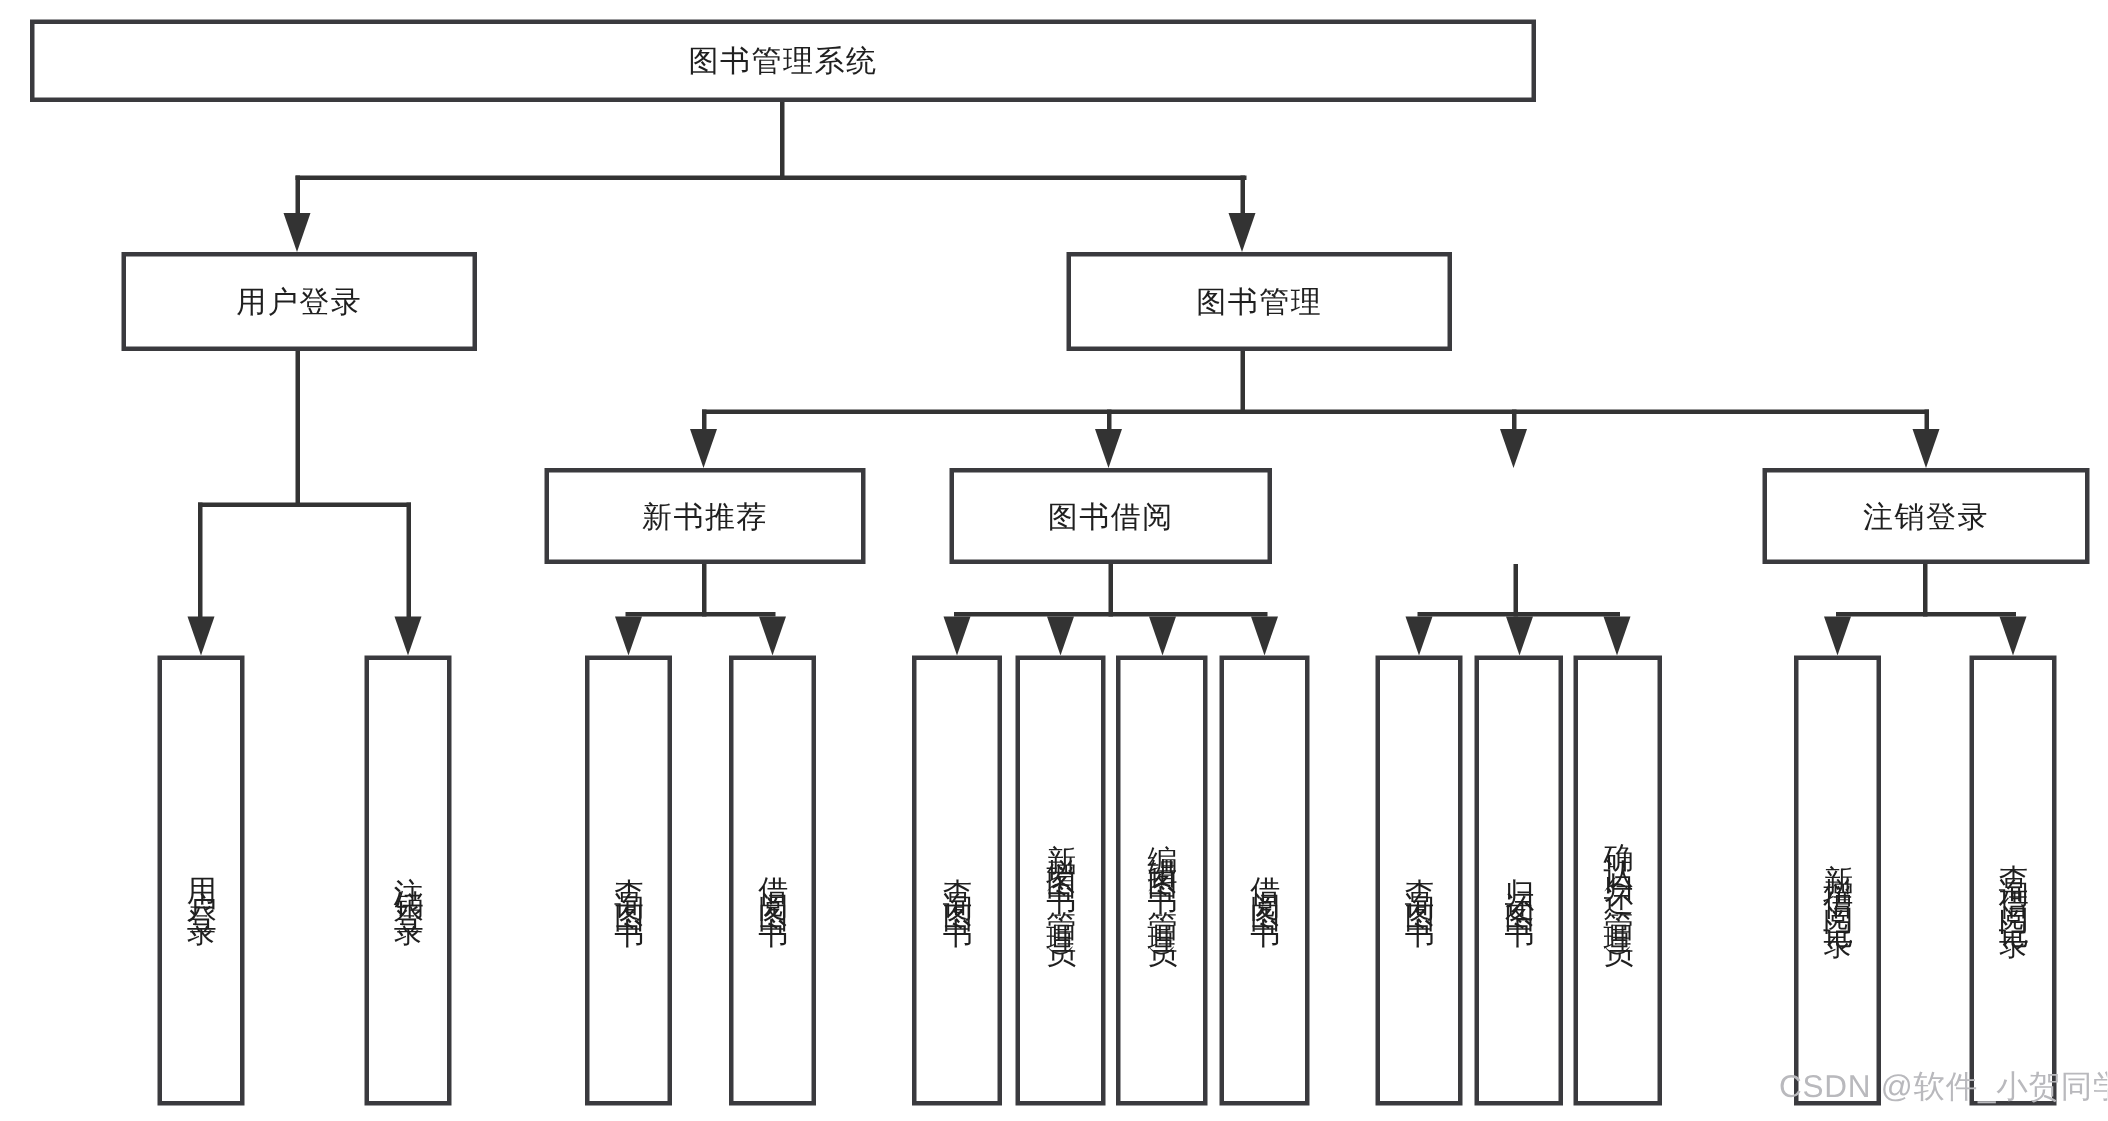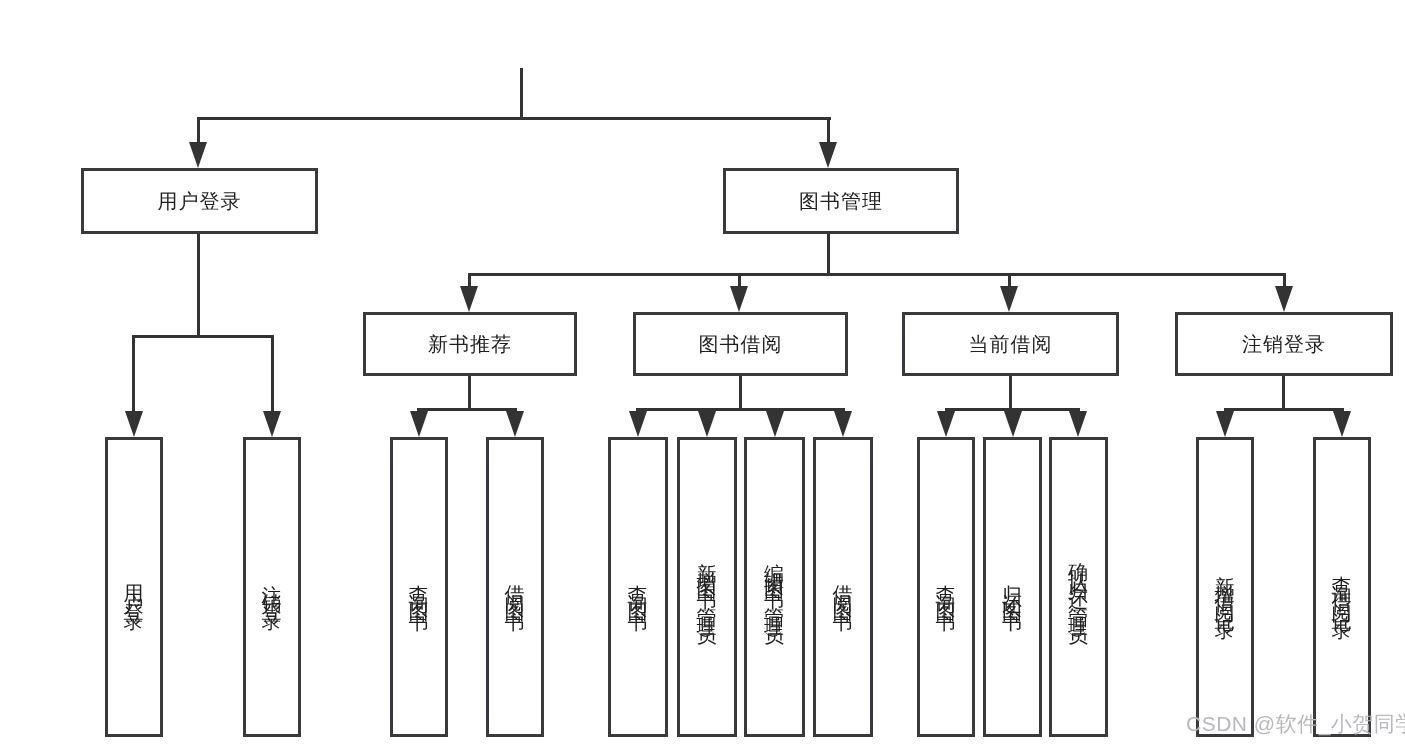--- a/index.html
+++ b/index.html
@@ -48,32 +48,35 @@
     letter-spacing:0.5px;
     z-index:5;
     white-space:nowrap;
   }
 </style>
 </head>
 <body>
 
 <div id="canvas">
 
+  <div class="box" style="left:20px;top:13px;width:1004px;height:55px;">
+    <span>图书管理系统</span>
+  </div>
 
   <div class="line" style="left:520px;top:68px;width:3px;height:52px;"></div>
   <div class="line" style="left:197px;top:117px;width:634px;height:3px;"></div>
   <div class="line" style="left:197px;top:117px;width:3px;height:30px;"></div>
   <div class="line" style="left:827px;top:117px;width:3px;height:30px;"></div>
   <div class="arrow" style="left:189px;top:142px;"></div>
   <div class="arrow" style="left:819px;top:142px;"></div>
 
   <div class="box" style="left:81px;top:168px;width:237px;height:66px;">
     <span>用户登录</span>
   </div>
-  <div class="box" style="left:711px;top:168px;width:236px;height:66px;margin-left:12px;">
+  <div class="box" style="left:711px;top:168px;width:257px;height:66px;">
     <span>图书管理</span>
   </div>
 
   <div class="line" style="left:197px;top:234px;width:3px;height:104px;"></div>
   <div class="line" style="left:132px;top:335px;width:142px;height:3px;"></div>
   <div class="line" style="left:132px;top:335px;width:3px;height:78px;"></div>
   <div class="line" style="left:271px;top:335px;width:3px;height:78px;"></div>
   <div class="arrow" style="left:125px;top:411px;"></div>
   <div class="arrow" style="left:263px;top:411px;"></div>
 
@@ -86,23 +89,20 @@
   <div class="arrow" style="left:460px;top:286px;"></div>
   <div class="arrow" style="left:730px;top:286px;"></div>
   <div class="arrow" style="left:1000px;top:286px;"></div>
   <div class="arrow" style="left:1275px;top:286px;"></div>
 
   <div class="box" style="left:633px;top:312px;width:215px;height:64px;">
     <span>图书借阅</span>
   </div>
   <div class="box" style="left:363px;top:312px;width:214px;height:64px;">
     <span>新书推荐</span>
-  </div>
-  <div class="box" style="left:902px;top:312px;width:217px;height:64px;">
-    <span>当前借阅</span>
   </div>
   <div class="box" style="left:1175px;top:312px;width:218px;height:64px;">
     <span>注销登录</span>
   </div>
 
   <div class="line" style="left:468px;top:376px;width:3px;height:35px;"></div>
   <div class="line" style="left:417px;top:408px;width:100px;height:3px;"></div>
   <div class="arrow" style="left:410px;top:411px;"></div>
   <div class="arrow" style="left:506px;top:411px;"></div>
 

